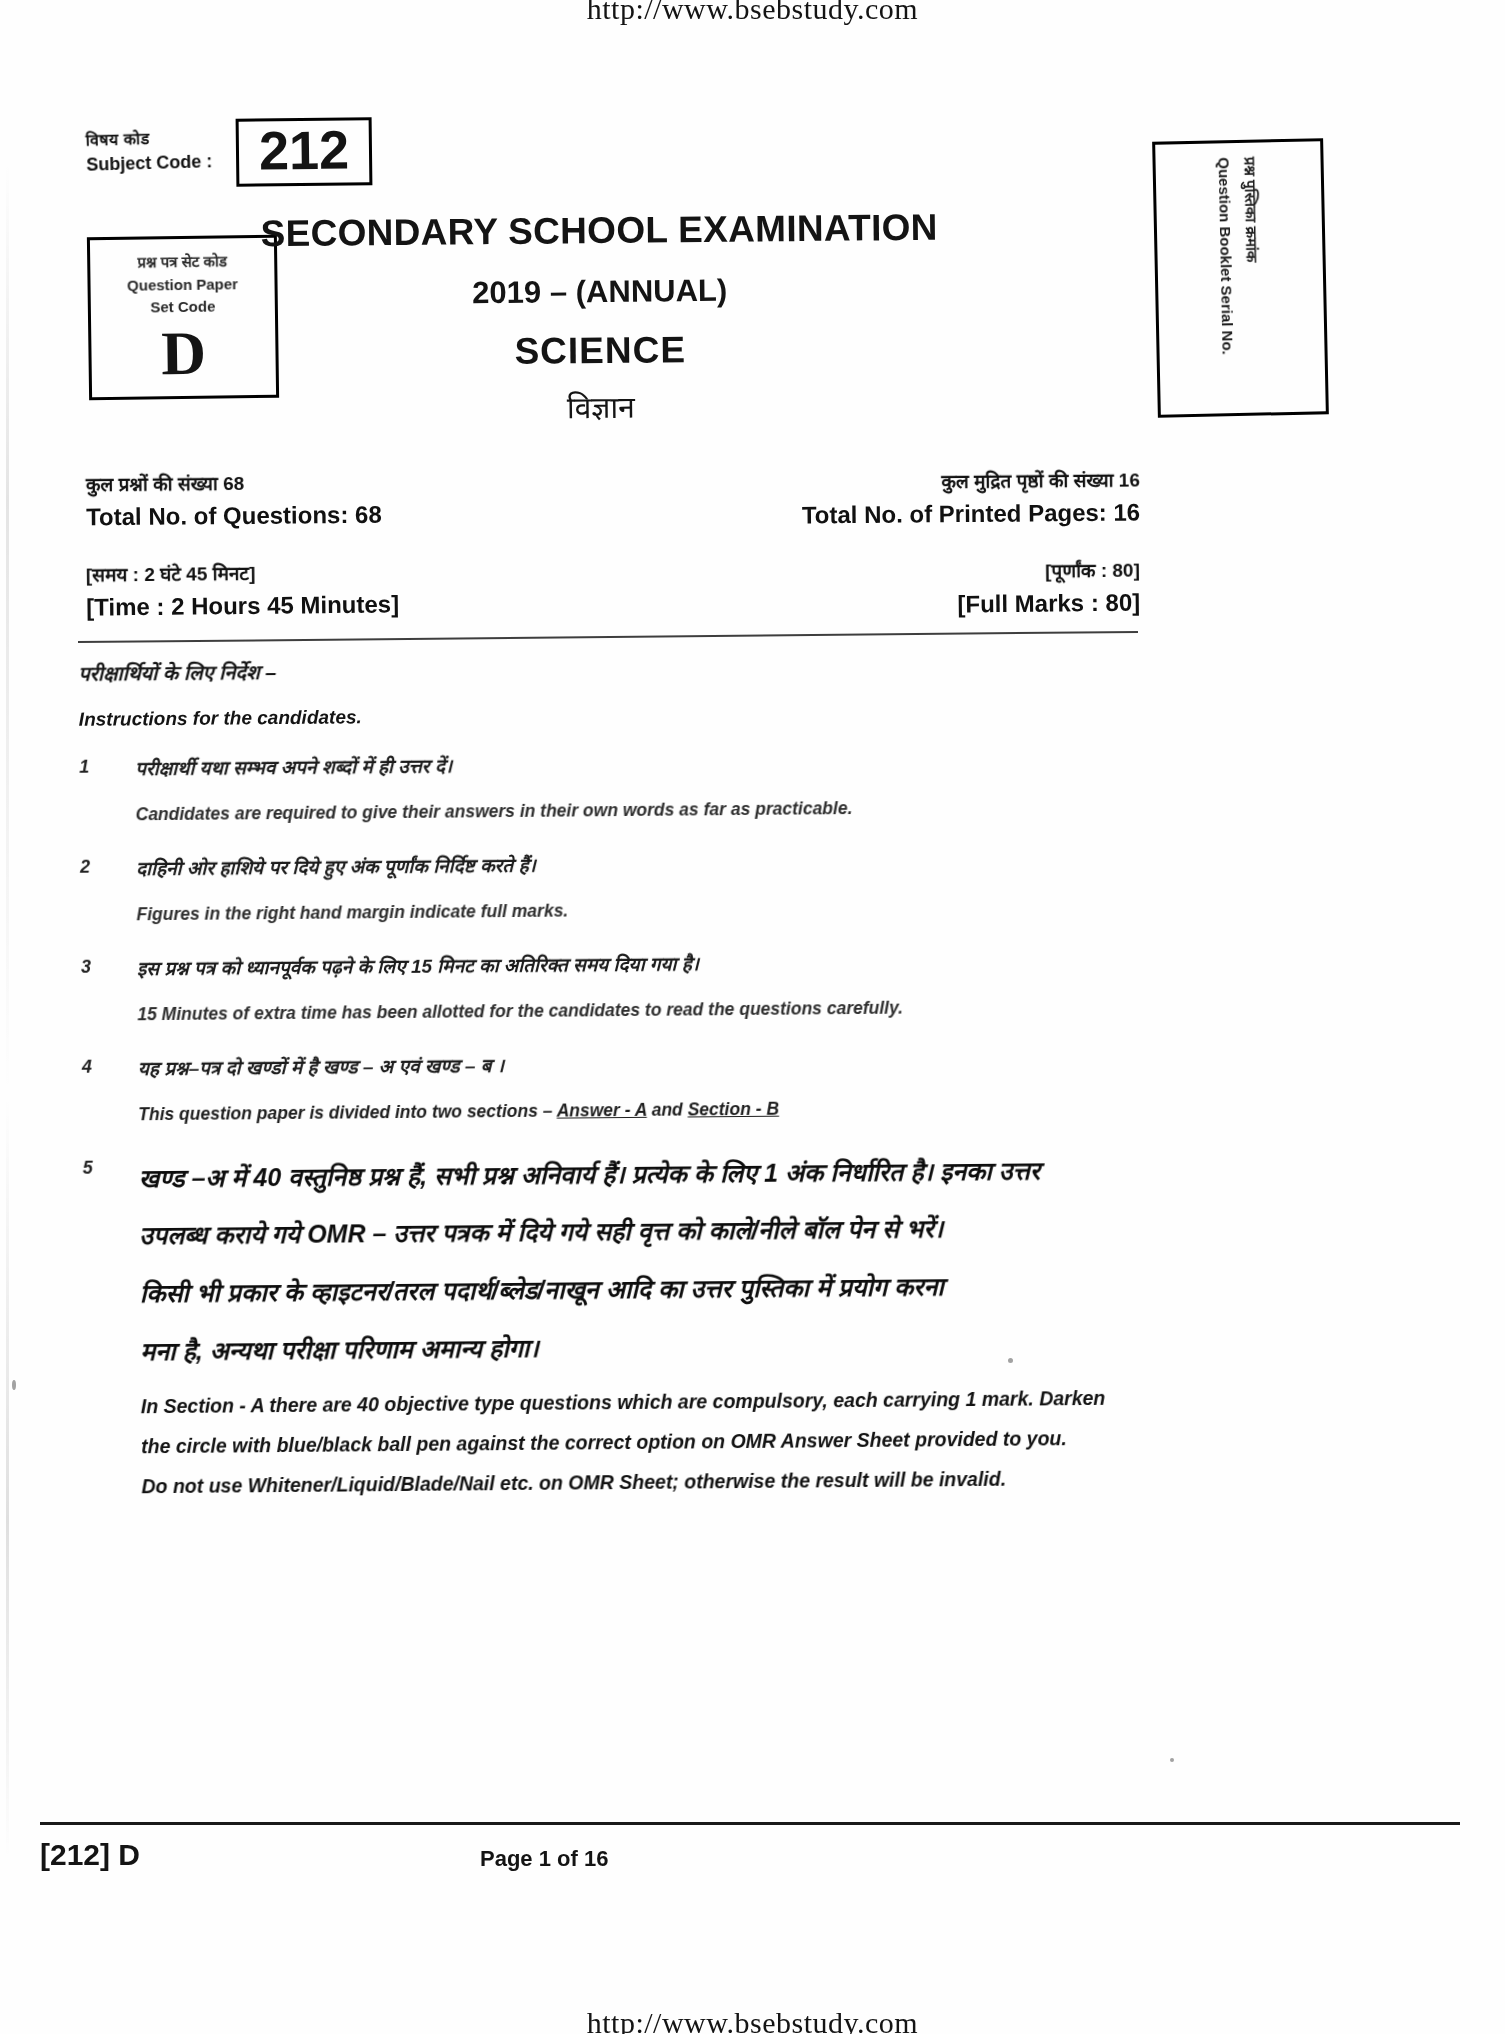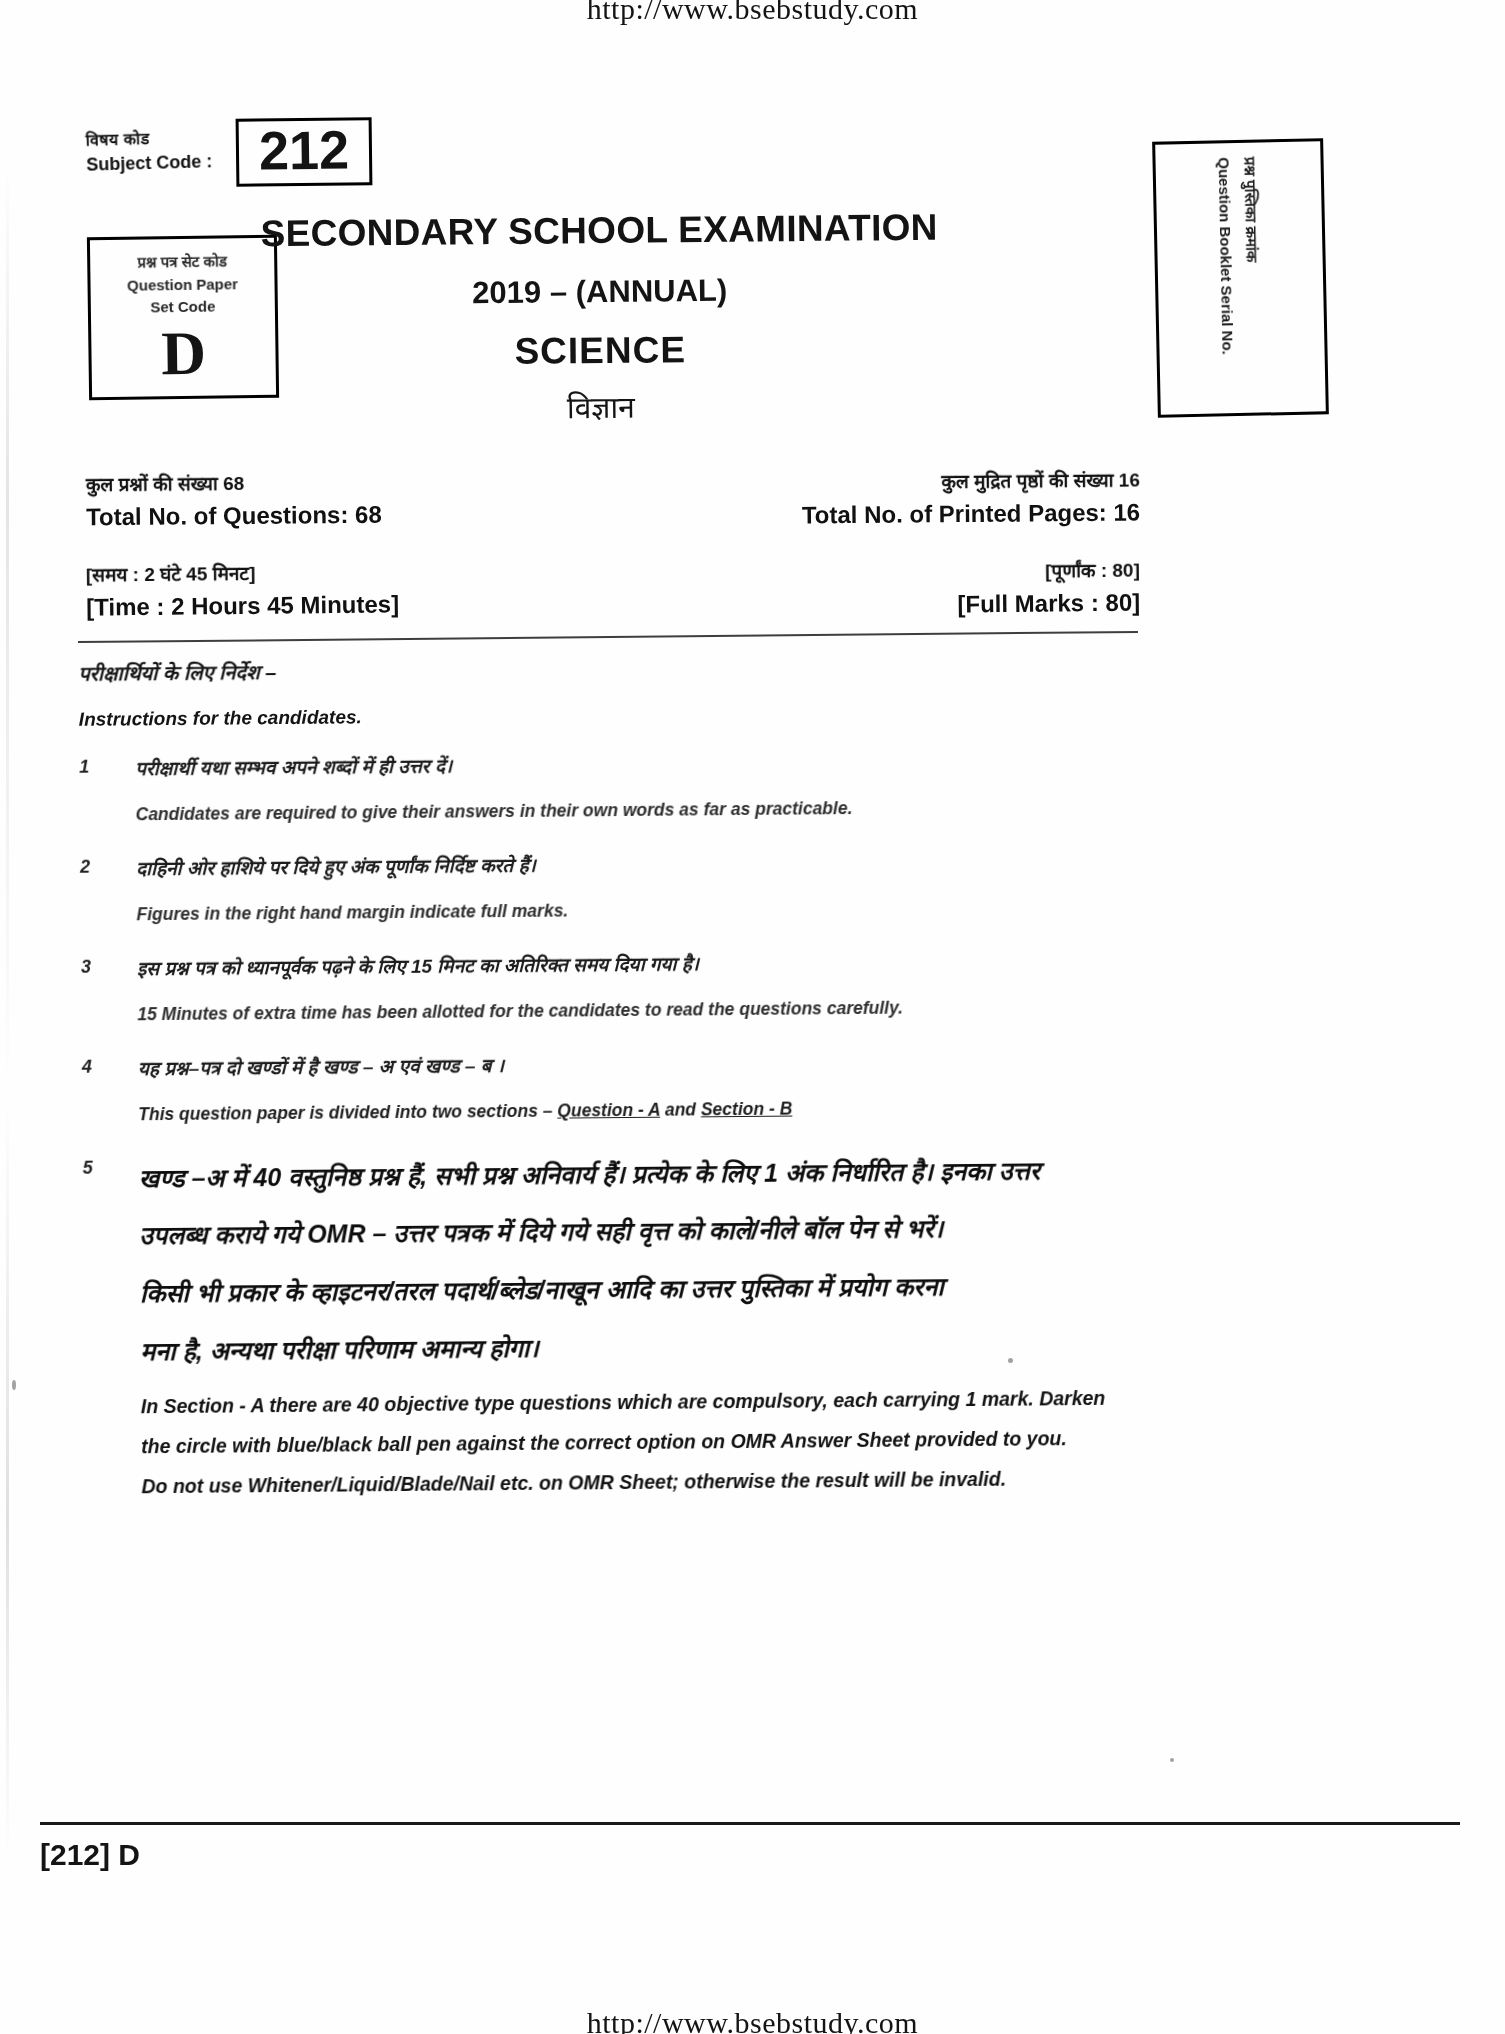--- a/index.html
+++ b/index.html
@@ -393,21 +393,21 @@
           <div class="ln-hi scan-text">इस प्रश्न पत्र को ध्यानपूर्वक पढ़ने के लिए 15 मिनट का अतिरिक्त समय दिया गया है।</div>
           <div class="ln-en faint scan-text">15 Minutes of extra time has been allotted for the candidates to read the questions carefully.</div>
         </div>
       </div>
 
       <div class="instr-item">
         <div class="instr-num scan-text">4</div>
         <div class="instr-body">
           <div class="ln-hi scan-text">यह प्रश्न–पत्र दो खण्डों में है  खण्ड – अ एवं खण्ड – ब ।</div>
           <div class="ln-en scan-text">
-            <span>This question paper is divided into two sections – </span><u>Question - A</u><span> and </span><u>Section - B</u>
+            <span>This question paper is divided into two sections – </span><u>Answer - A</u><span> and </span><u>Section - B</u>
           </div>
         </div>
       </div>
 
       <div class="instr-item item5">
         <div class="instr-num scan-text">5</div>
         <div class="instr-body">
           <div class="ln-hi scan-text">खण्ड –अ में 40 वस्तुनिष्ठ प्रश्न हैं, सभी प्रश्न अनिवार्य हैं। प्रत्येक के लिए 1 अंक निर्धारित है। इनका उत्तर</div>
           <div class="ln-hi scan-text">उपलब्ध कराये गये OMR – उत्तर पत्रक में दिये गये सही वृत्त को काले/नीले बॉल पेन से भरें।</div>
           <div class="ln-hi scan-text">किसी भी प्रकार के व्हाइटनर/तरल पदार्थ/ब्लेड/नाखून आदि का उत्तर पुस्तिका में प्रयोग करना</div>
@@ -415,20 +415,21 @@
           <div class="ln-en scan-text">In Section - A  there are 40 objective type questions which are compulsory, each carrying 1 mark. Darken</div>
           <div class="ln-en scan-text">the circle with blue/black ball pen against the correct option on OMR Answer Sheet provided to you.</div>
           <div class="ln-en scan-text">Do not use Whitener/Liquid/Blade/Nail etc. on OMR Sheet; otherwise the result will be invalid.</div>
         </div>
       </div>
     </div>
 
     <div class="footer-rule"></div>
     <div class="footer">
       <div class="footer-left scan-text">[212] D</div>
+      <div class="footer-center scan-text">Page 1 of 16</div>
     </div>
 
     <div class="speck" style="left:1008px; top:1318px; width:5px; height:5px;"></div>
     <div class="speck" style="left:1170px; top:1718px; width:4px; height:4px;"></div>
     <div class="speck" style="left:12px; top:1340px; width:4px; height:10px;"></div>
   </div>
 
   <div class="watermark bottom scan-text">http://www.bsebstudy.com</div>
 </div>
 

